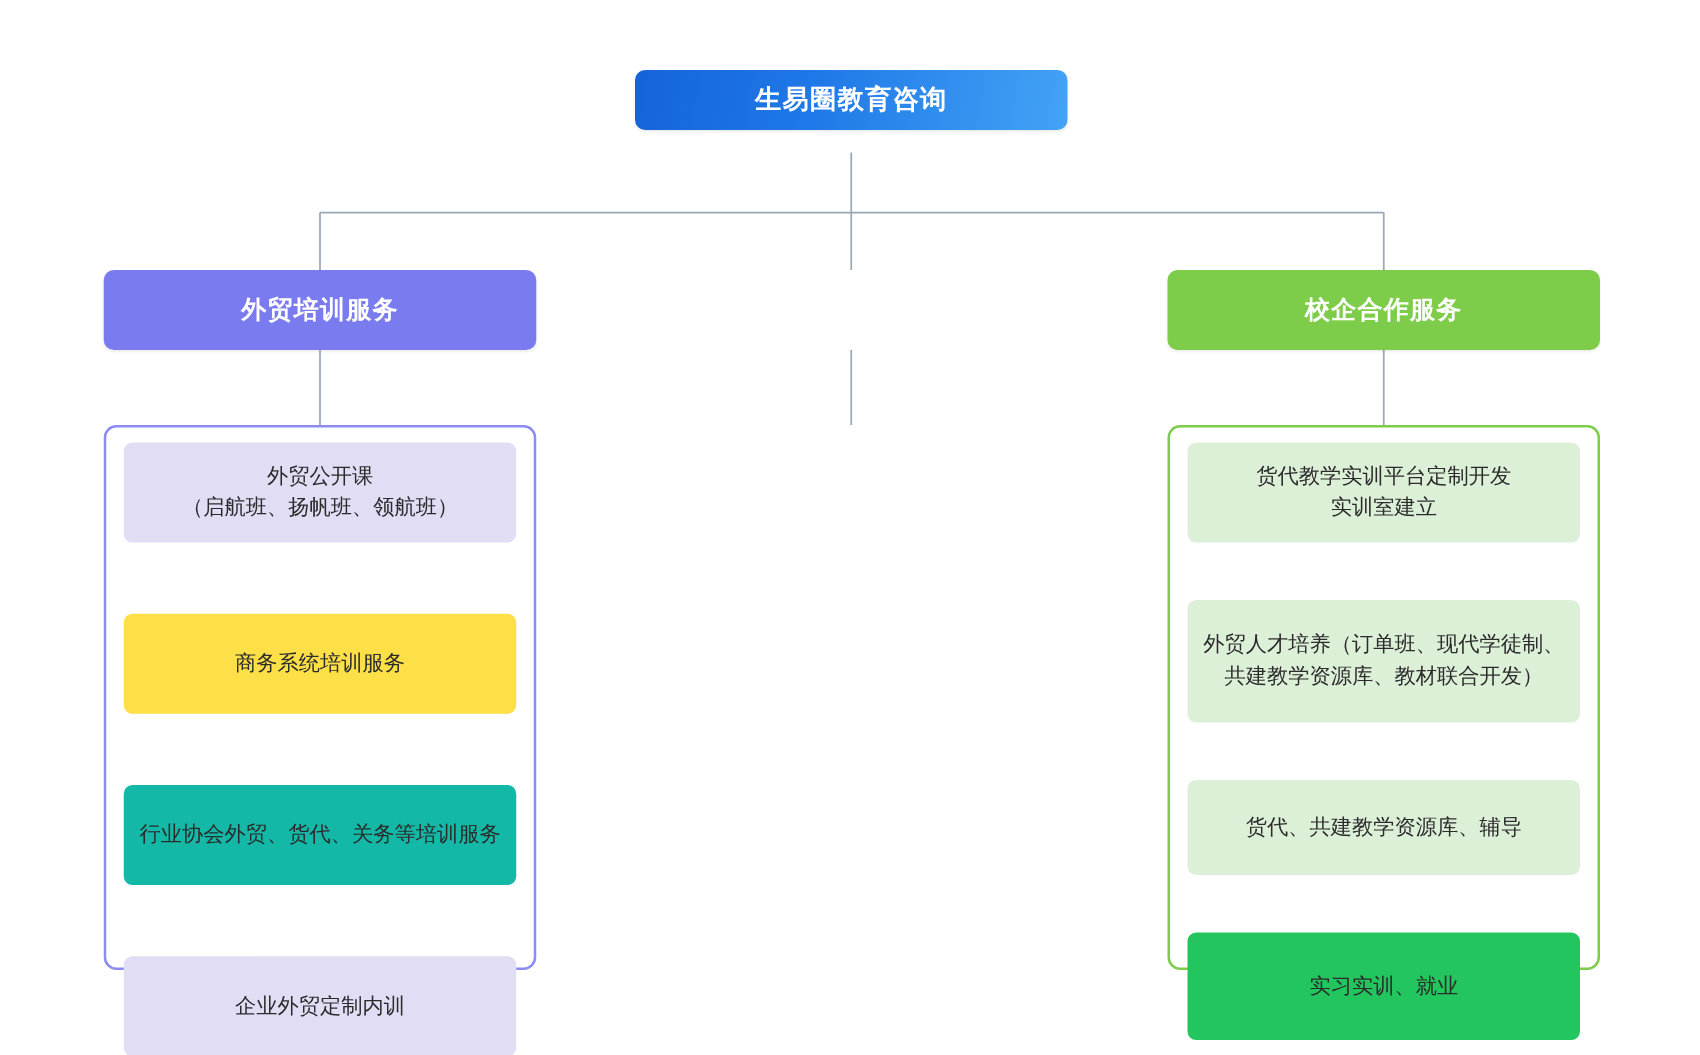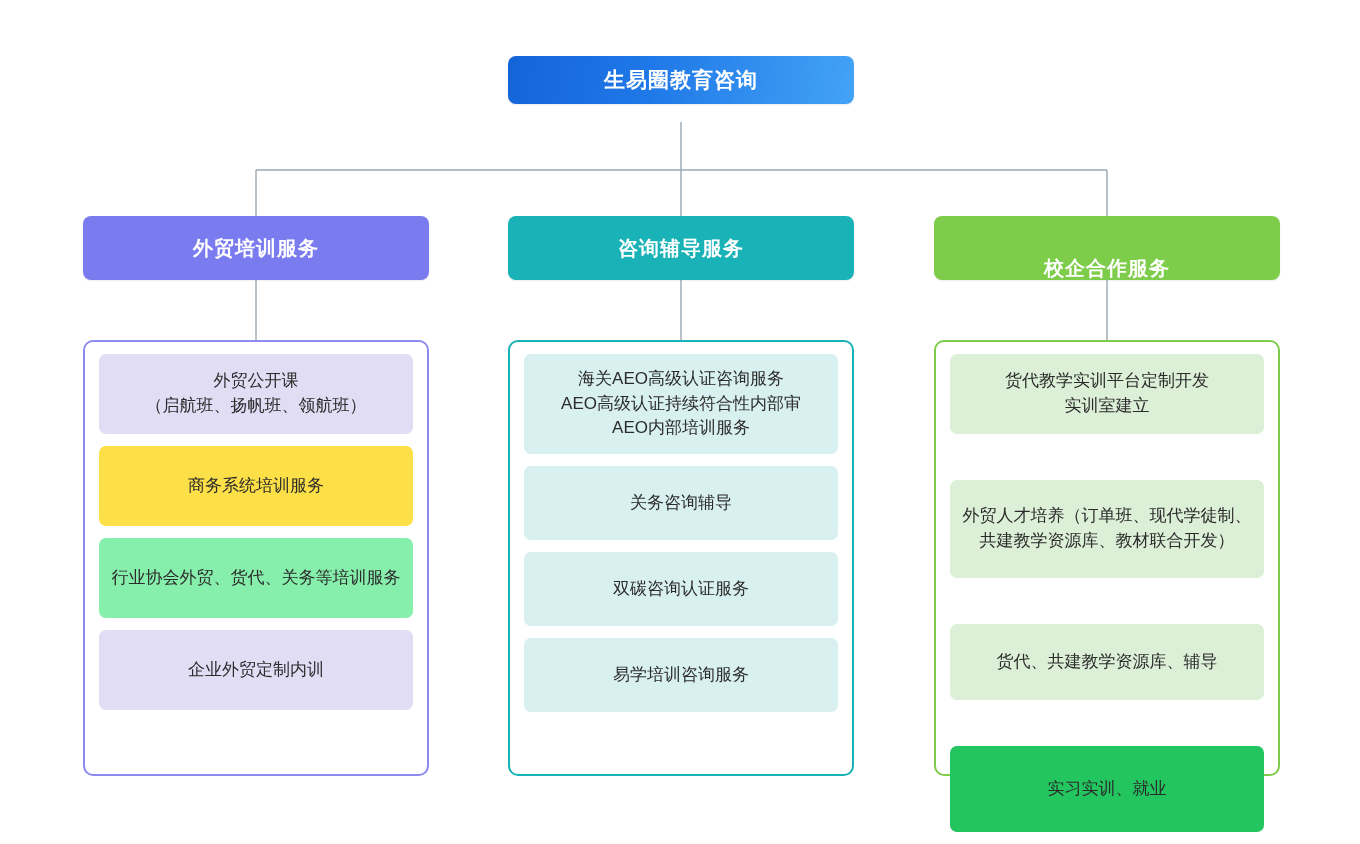--- a/index.html
+++ b/index.html
@@ -110,30 +110,30 @@
     text-align: center;
     color: #2b2b2b;
     font-size: 17px;
     line-height: 1.45;
     padding: 6px 12px;
     white-space: pre-line;
   }
 
   
   #column-0 .col-header { background: #7b7bf0; }
-  #column-0 .col-panel  { border-color: #8b8bf0; }
+  #column-0 .col-panel  { border-color: #8b8bf0; gap: 45px; }
   #column-0 .leaf-card  { background: #e0ddf5; }
 
   
   #column-1 .col-header { background: #18b2b7; }
   #column-1 .col-panel  { border-color: #18b2b7; }
   #column-1 .leaf-card  { background: #d8f0ef; }
 
   
-  #column-2 .col-header { background: #7dcc4a; align-items: flex-end; }
+  #column-2 .col-header { background: #7dcc4a; }
   #column-2 .col-panel  { border-color: #7dcc4a; }
   #column-2 .leaf-card  { background: #dcf0d8; }
 </style>
 </head>
 <body>
 
 <div id="chart-root">
 
   <svg id="connectors" viewBox="0 0 1360 844" width="1360" height="844" aria-hidden="true">
     <g fill="none" stroke="#9aa7b4" stroke-width="1.4">
@@ -157,38 +157,25 @@
   </div>
 
   <div class="column" id="column-0">
     <div class="col-header" style="background: rgb(123, 123, 240);">
       <span class="header-title">外贸培训服务</span>
     </div>
     <div class="col-panel" style="border-color: rgb(139, 139, 240);">
       <div class="leaf-card" style="background: rgb(224, 221, 245); height: 80px; flex: 0 0 80px; margin-bottom: 12px;">外贸公开课
 （启航班、扬帆班、领航班）</div>
       <div class="leaf-card" style="background: #fde047; height: 80px; flex: 0 0 80px; margin-bottom: 12px;">商务系统培训服务</div>
-      <div class="leaf-card" style="background: #86efac; height: 80px; flex: 0 0 80px; margin-bottom: 12px;">行业协会外贸、货代、关务等培训服务</div>
+      <div class="leaf-card" style="background: #14b8a6; height: 80px; flex: 0 0 80px; margin-bottom: 12px;">行业协会外贸、货代、关务等培训服务</div>
       <div class="leaf-card" style="background: rgb(224, 221, 245); height: 80px; flex: 0 0 80px; margin-bottom: 12px;">企业外贸定制内训</div>
     </div>
   </div>
 
-  <div class="column" id="column-1">
-    <div class="col-header" style="background: rgb(24, 178, 183);">
-      <span class="header-title">咨询辅导服务</span>
-    </div>
-    <div class="col-panel" style="border-color: rgb(24, 178, 183);">
-      <div class="leaf-card" style="background: rgb(216, 240, 239); height: 100px; flex: 0 0 100px; margin-bottom: 12px;">海关AEO高级认证咨询服务
-AEO高级认证持续符合性内部审
-AEO内部培训服务</div>
-      <div class="leaf-card" style="background: rgb(216, 240, 239); height: 74px; flex: 0 0 74px; margin-bottom: 12px;">关务咨询辅导</div>
-      <div class="leaf-card" style="background: rgb(216, 240, 239); height: 74px; flex: 0 0 74px; margin-bottom: 12px;">双碳咨询认证服务</div>
-      <div class="leaf-card" style="background: rgb(216, 240, 239); height: 74px; flex: 0 0 74px; margin-bottom: 0px;">易学培训咨询服务</div>
-    </div>
-  </div>
 
   <div class="column" id="column-2">
     <div class="col-header" style="background: rgb(125, 204, 74);">
       <span class="header-title">校企合作服务</span>
     </div>
     <div class="col-panel" style="border-color: rgb(125, 204, 74); gap: 34px;">
       <div class="leaf-card" style="background: rgb(220, 240, 216); height: 80px; flex: 0 0 80px; margin-bottom: 12px;">货代教学实训平台定制开发
 实训室建立</div>
       <div class="leaf-card" style="background: rgb(220, 240, 216); height: 98px; flex: 0 0 98px; margin-bottom: 12px;">外贸人才培养（订单班、现代学徒制、共建教学资源库、教材联合开发）</div>
       <div class="leaf-card" style="background: rgb(220, 240, 216); height: 76px; flex: 0 0 76px; margin-bottom: 12px;">货代、共建教学资源库、辅导</div>

